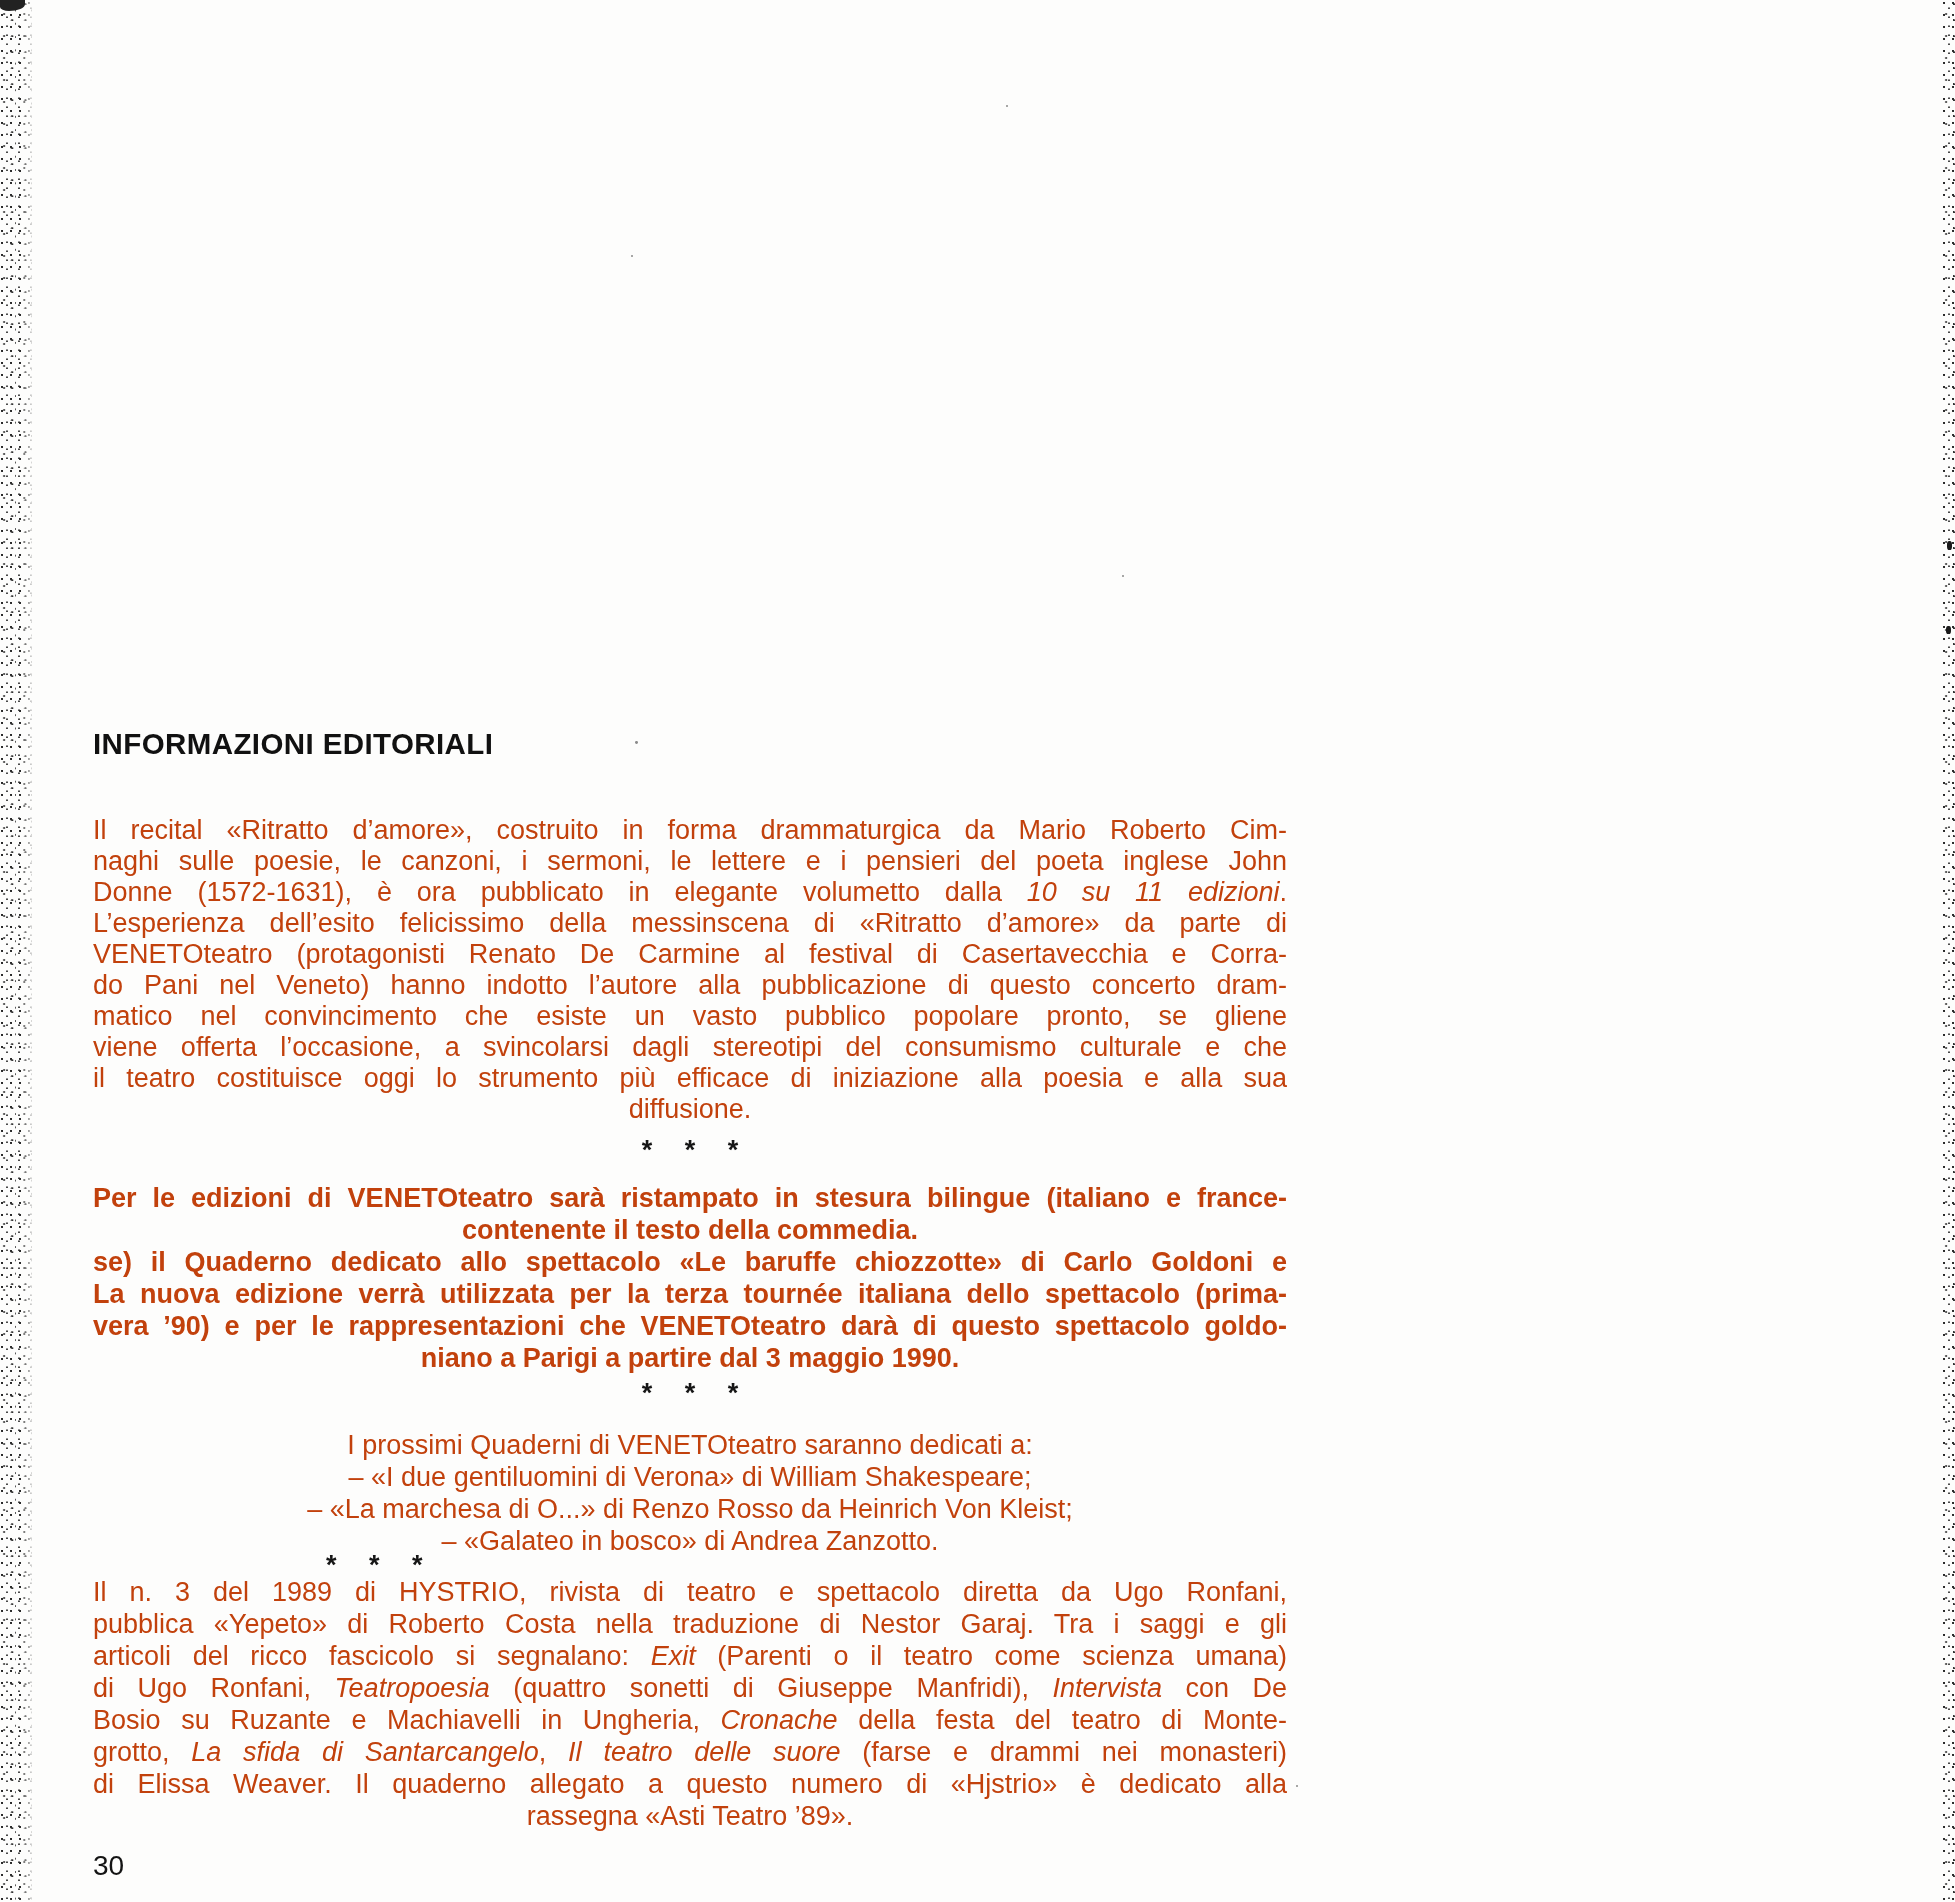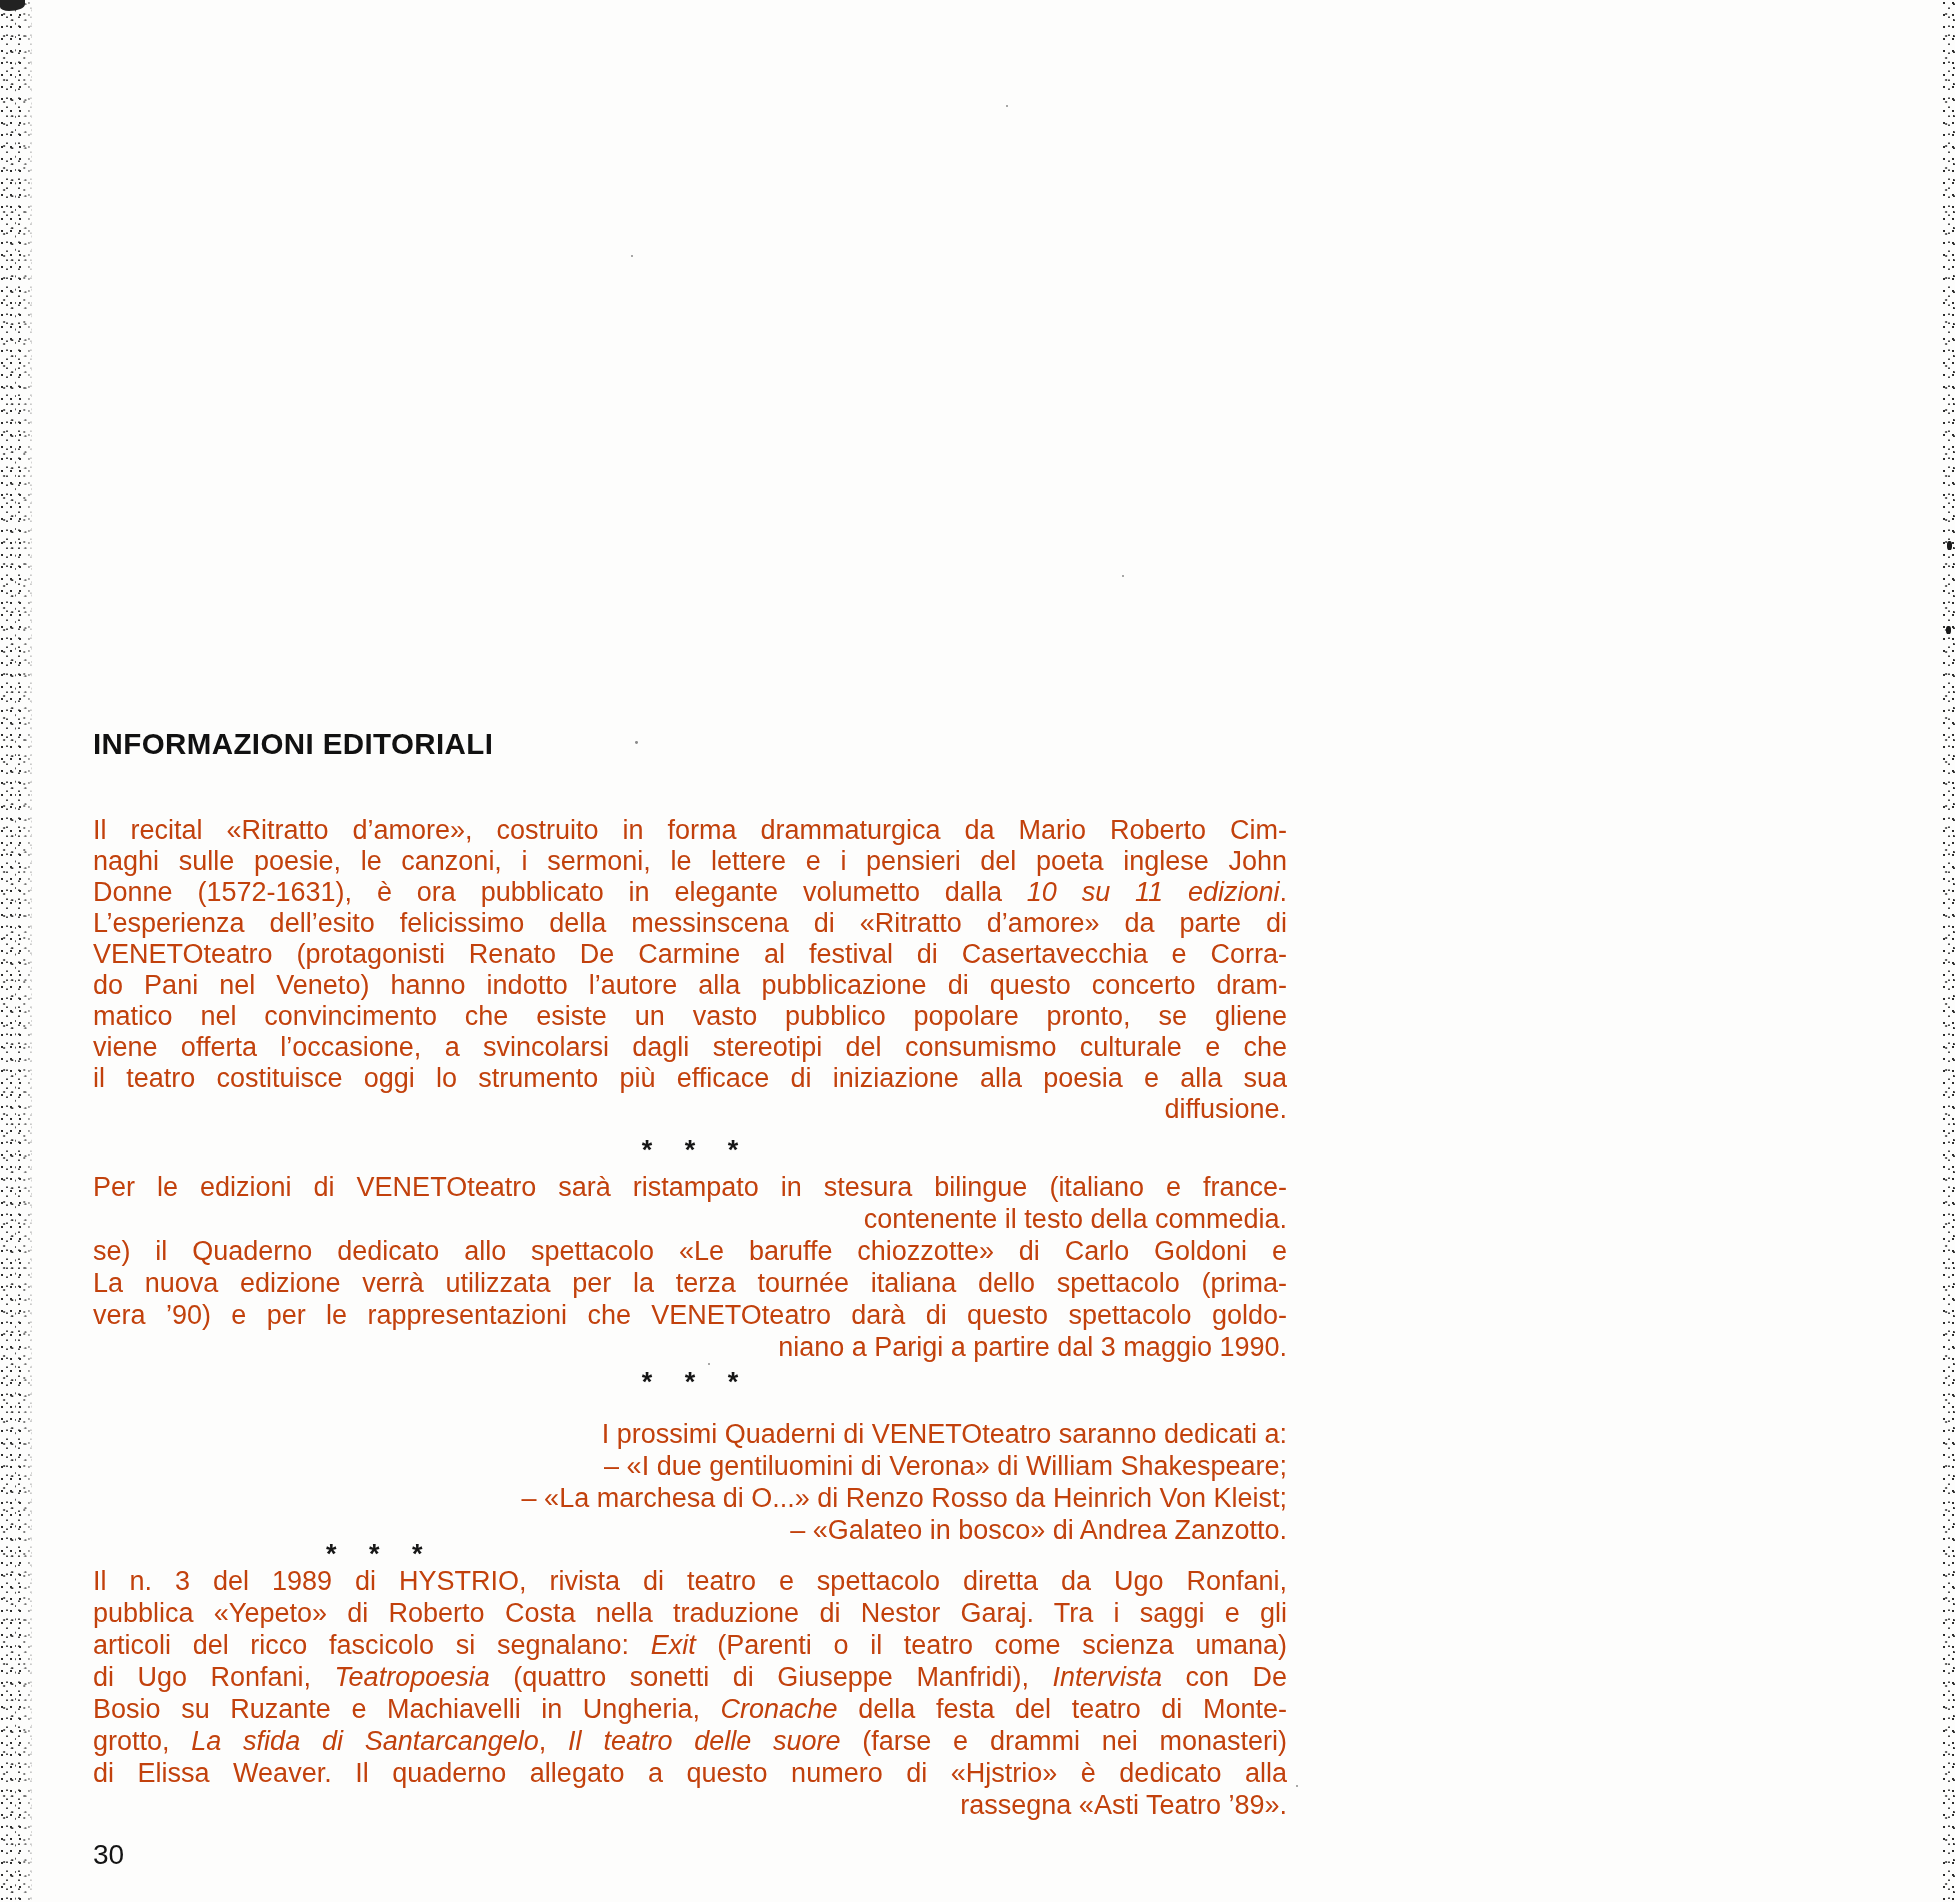--- a/index.html
+++ b/index.html
@@ -79,39 +79,39 @@
     font-size: 29.5px;
     font-weight: bold;
     letter-spacing: 0.4px;
     line-height: 31px;
     color: #111;
   }
   .para {
     font-size: 27px;
     color: #c2410c;
   }
-  .line { text-align: right; }
+  .line { text-align: center; }
   .line.just {
     text-align: justify;
     text-align-last: justify;
   }
   .line i { font-style: italic; }
   .divider {
     font-size: 27px;
     font-weight: bold;
     word-spacing: 25px;
     color: #161616;
   }
   .divider.center { text-align: center; }
   .divider.indent { text-align: left; padding-left: 233px; }
 
   
   .sec0 { margin-top: 56px; line-height: 31px; }   
   .sec1 { margin-top: 9.8px; line-height: 31px; }   
-  .sec2 { margin-top: 5px;  line-height: 32px; }   
+  .sec2 { margin-top: 16px;  line-height: 32px; font-weight: bold; }   
   .sec3 { margin-top: 4.2px;  line-height: 31px; }   
   .sec4 { margin-top: 20px; line-height: 32px; }   
   .sec5 { margin-top: -4.2px; line-height: 25px; }   
   .sec6 { margin-top: -1.4px; line-height: 32px; }   
 
   .page-number {
     margin-top: 18px;
     font-size: 28px;
     line-height: 31px;
     color: #141414;

